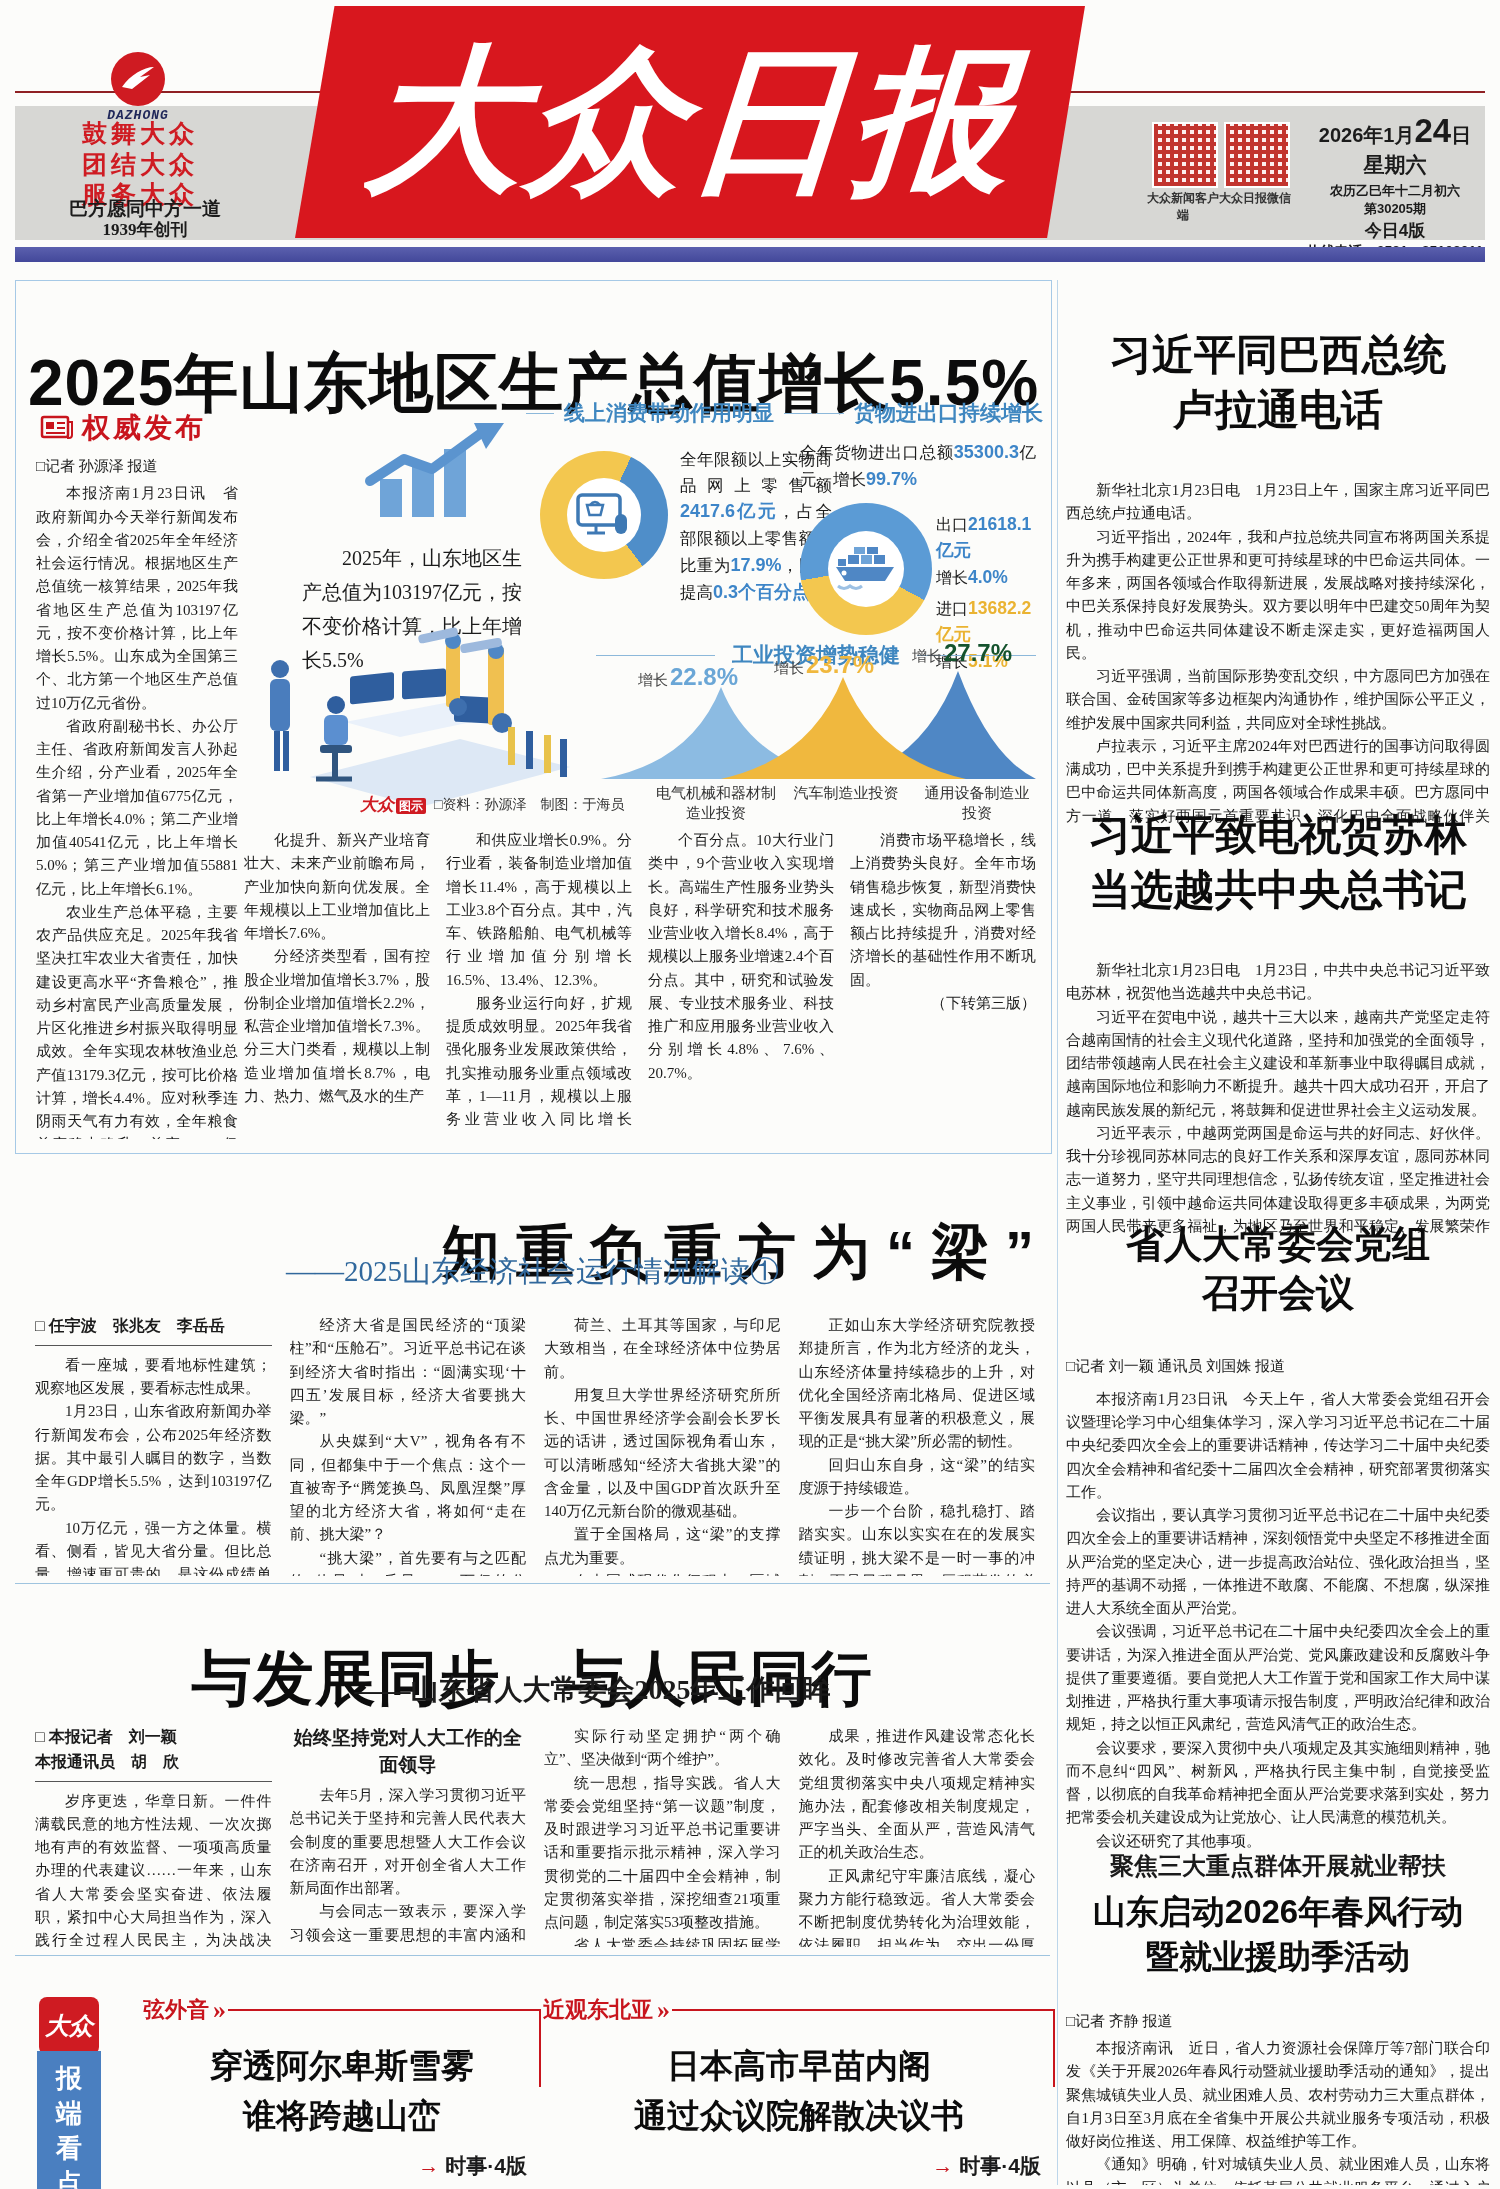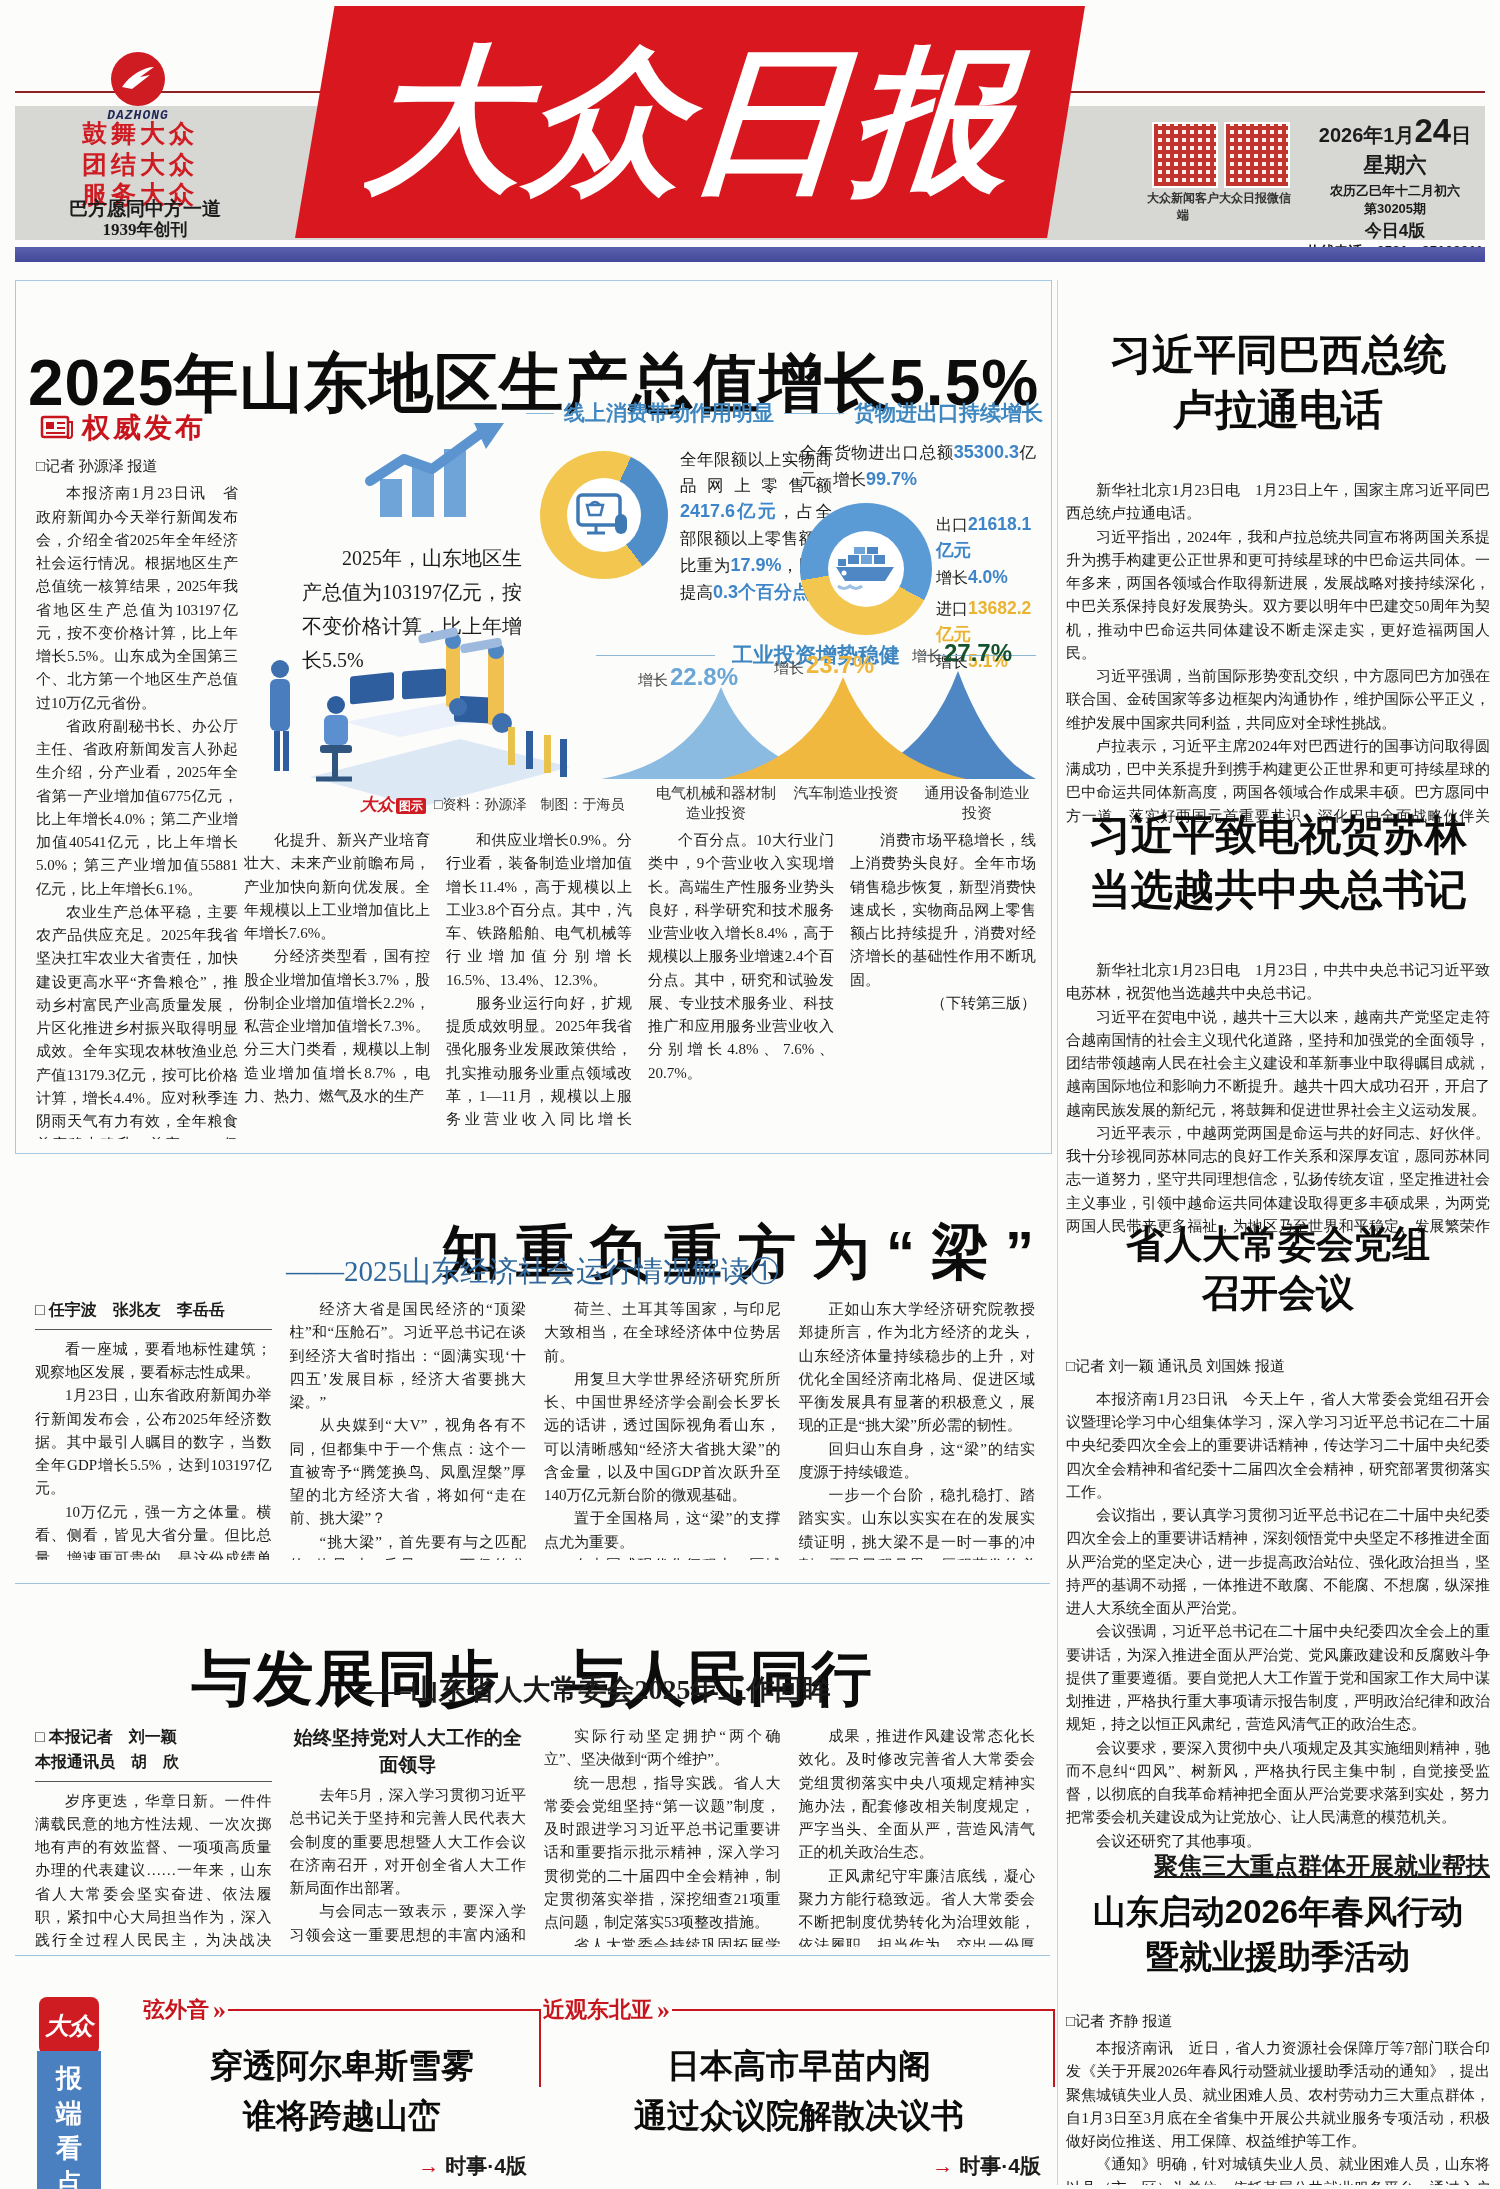--- a/index.html
+++ b/index.html
@@ -92,21 +92,21 @@
   .cat.c1{left:55px;width:130px;} .cat.c2{left:190px;width:120px;} .cat.c3{left:322px;width:118px;}
   .factory{position:absolute;left:6px;top:228px;}
   .credit{position:absolute;left:116px;top:394px;display:flex;align-items:center;gap:8px;font-size:14px;color:#333;}
   .ig-logo{color:#cf1b22;font-weight:900;font-style:italic;font-size:17px;}
   .ig-logo .bx{background:#cf1b22;color:#fff;font-style:normal;font-size:12px;padding:1px 3px;border-radius:2px;margin-left:2px;}
   
   .article2{position:absolute;left:15px;top:1152px;width:1035px;height:431px;overflow:hidden;}
   .a2-headline{position:absolute;left:0;top:14px;width:100%;text-align:right;
       font-family:"Liberation Sans",sans-serif;font-weight:900;font-size:58px;letter-spacing:16px;color:#0c0c0c;}
   .a2-subtitle{position:absolute;left:0;top:100px;width:100%;text-align:center;font-weight:400;font-size:29px;color:#31689c;}
-  .a-cols{position:absolute;left:20px;top:146px;width:1000px;height:262px;display:flex;gap:18px;}
+  .a-cols{position:absolute;left:20px;top:162px;width:1000px;height:262px;display:flex;gap:18px;}
   .a-cols .col{flex:1;}
   .byline-box{font-weight:700;font-size:16px;border-bottom:1px solid #555;padding-bottom:6px;margin-bottom:8px;}
   
   .article3{position:absolute;left:15px;top:1583px;width:1035px;height:372px;overflow:hidden;}
   .a3-headline{position:absolute;left:0;top:6px;width:100%;text-align:center;
       font-family:"Liberation Sans",sans-serif;font-weight:900;font-size:60px;letter-spacing:2px;color:#0c0c0c;}
   .a3-subtitle{position:absolute;left:0;top:88px;width:100%;text-align:center;font-weight:700;font-size:28px;padding-left:120px;box-sizing:border-box;}
   .a3-cols{top:142px;height:222px;}
   .subhead2{font-weight:900;font-family:"Liberation Sans",sans-serif;text-align:center;font-size:19px;line-height:1.4;margin-bottom:6px;}
   
@@ -133,21 +133,21 @@
   .r-art{position:absolute;left:0;width:424px;}
   .r-head{text-align:center;font-weight:900;font-size:42px;line-height:1.3;color:#0c0c0c;}
   .r-head.small{font-size:38px;}
   .r-body{font-size:15px;line-height:1.55;text-align:justify;overflow:hidden;margin-top:12px;}
   .r-body p{margin:0;text-indent:2em;}
   .r1{top:6px;} .r1 .r-body{height:352px;}
   .r2{top:486px;} .r2 .r-body{height:282px;}
   .r3{top:902px;} .r3 .r-body{height:528px;}
   .r3 .r-byline{margin-top:10px;font-size:15px;}
   .r4{top:1570px;}
-  .r4-kicker{text-align:right;font-weight:700;font-size:24px;text-decoration:underline;}
+  .r4-kicker{text-align:center;font-weight:700;font-size:24px;}
   .r4-head{text-align:center;font-family:"Liberation Sans",sans-serif;font-weight:900;font-size:33px;line-height:1.35;margin-top:8px;color:#0c0c0c;}
   .r4 .r-byline{margin-top:8px;font-size:15px;}
   .r4 .r-body{height:196px;margin-top:6px;}
 </style>
 </head>
 <body>
 
 <div class="page">
 
   <header>

